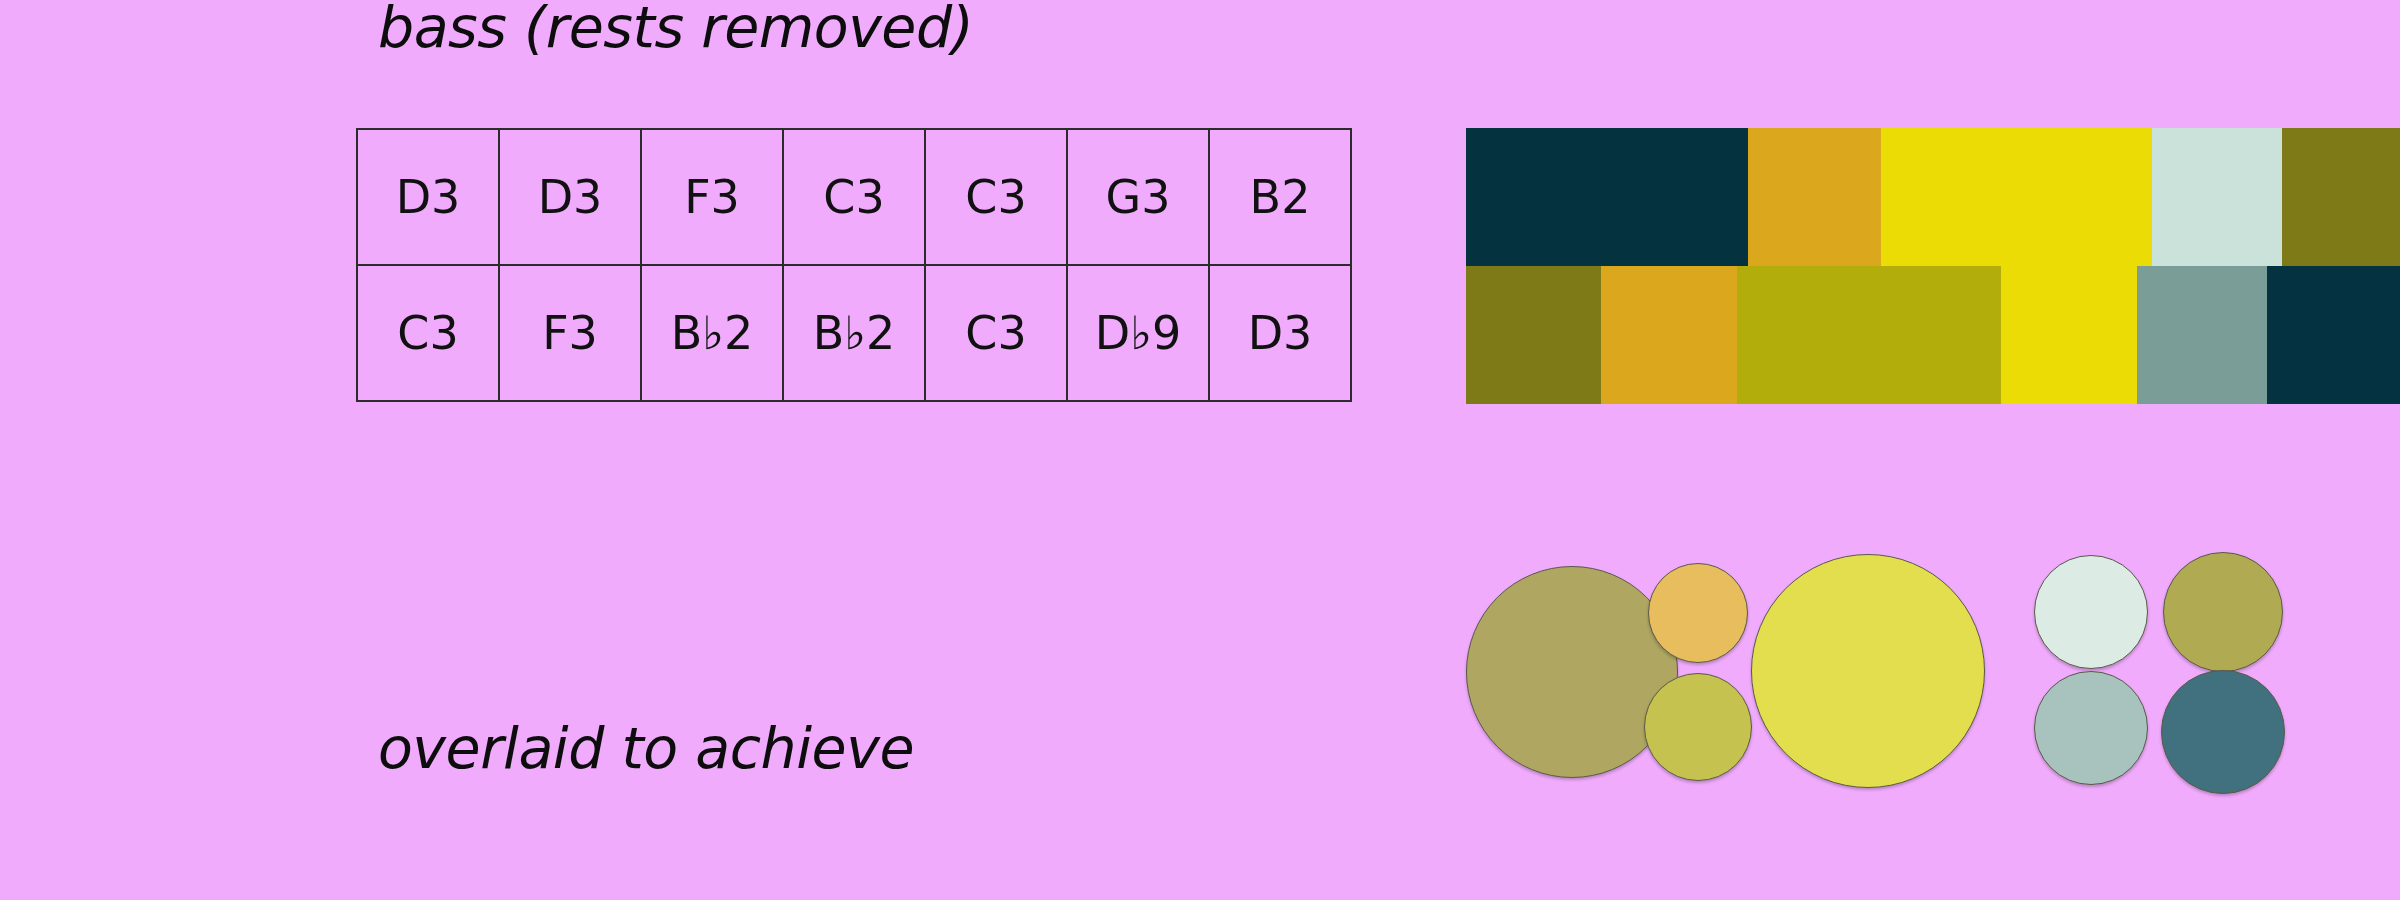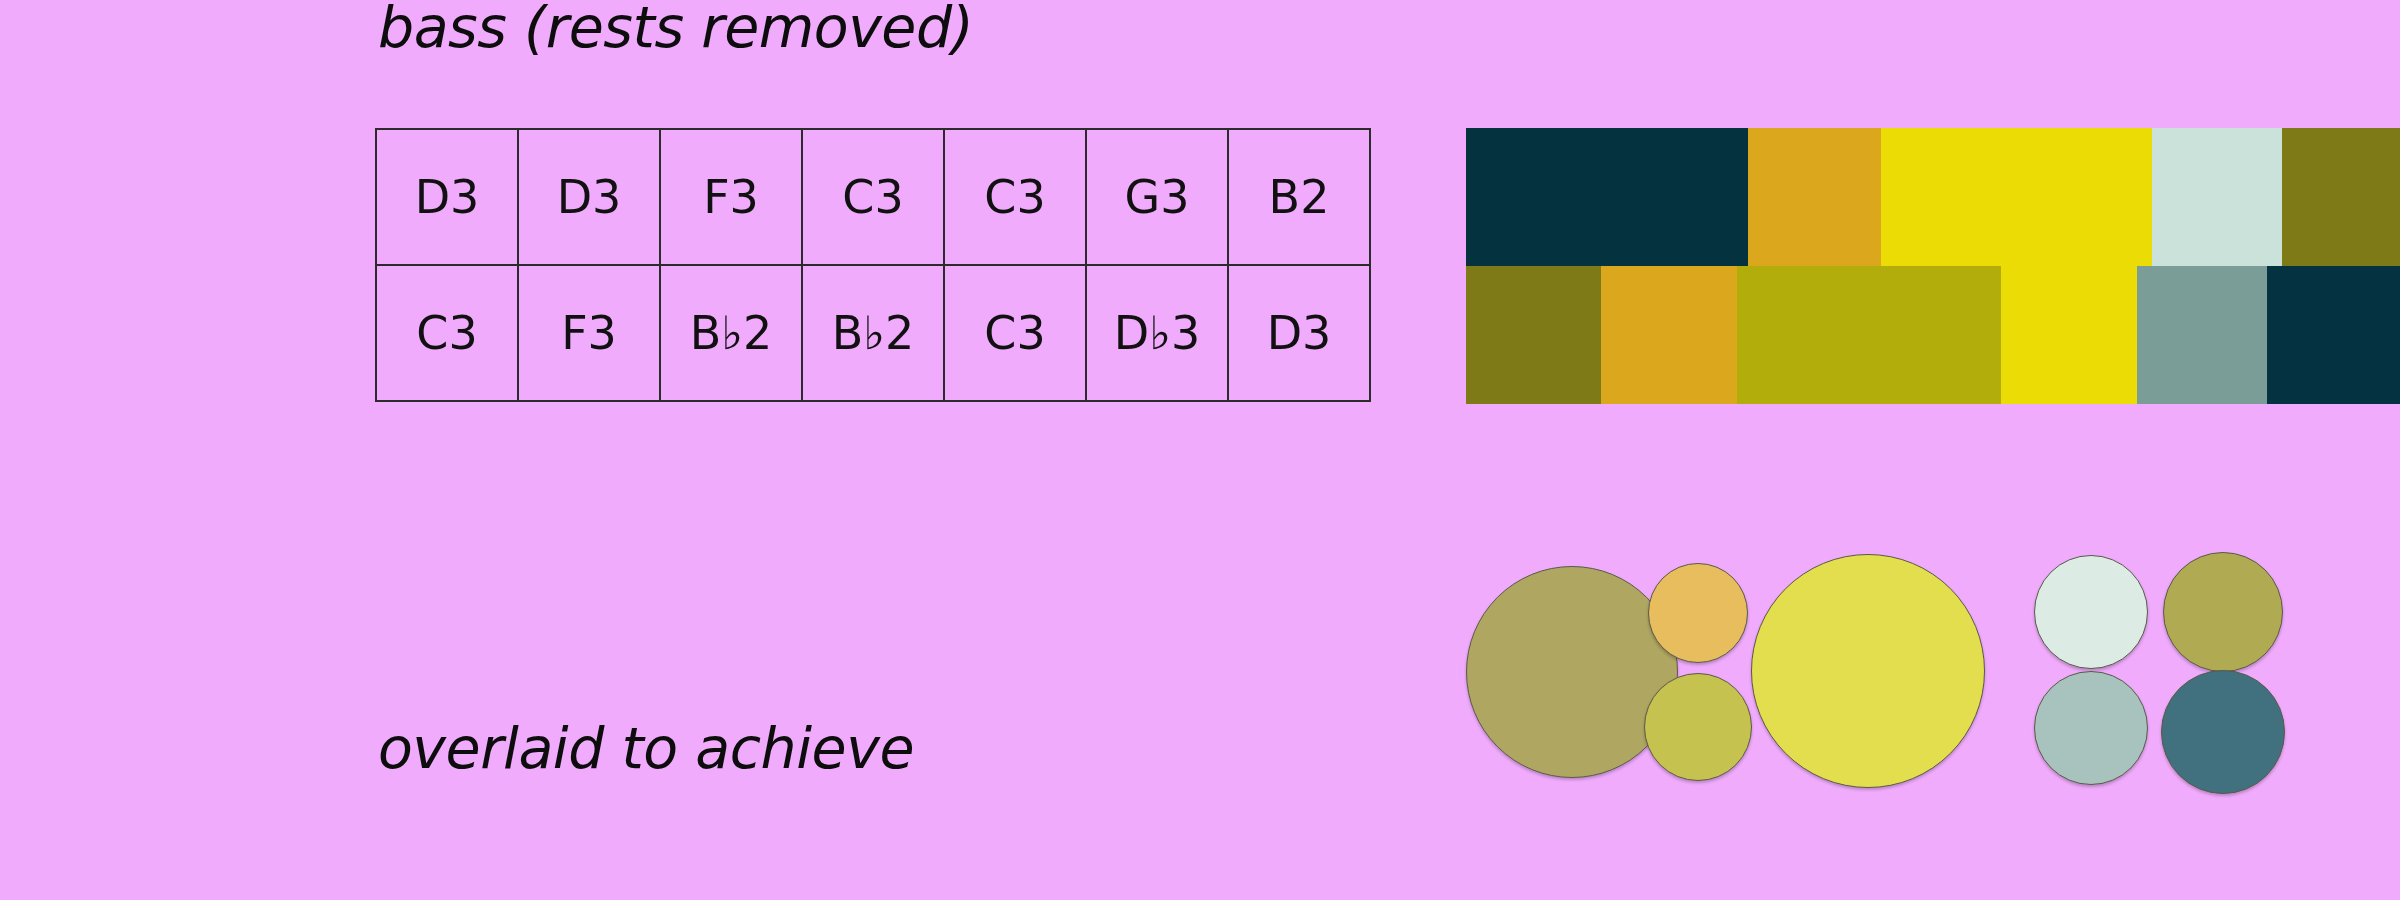--- a/index.html
+++ b/index.html
@@ -42,21 +42,21 @@
 
   #caption-overlaid {
     left: 378px;
     top: 580px;
     font-size: 57px;
   }
 
   
   #note-table {
     position: absolute;
-    left: 375px;
+    left: 356px;
     top: 128px;
     border-collapse: collapse;
     table-layout: fixed;
   }
   #note-table td {
     border: 2px solid #2b2b2b;
     width: 140px;
     height: 134px;
     text-align: center;
     vertical-align: middle;
@@ -125,21 +125,21 @@
         <td>C3</td>
         <td>G3</td>
         <td>B2</td>
       </tr>
       <tr>
         <td>C3</td>
         <td>F3</td>
         <td>B♭2</td>
         <td>B♭2</td>
         <td>C3</td>
-        <td>D♭3</td>
+        <td>D♭9</td>
         <td>D3</td>
       </tr>
     </tbody>
   </table>
 
   <div class="caption" id="caption-overlaid">
     <div>overlaid to achieve</div>
     
   </div>
 

